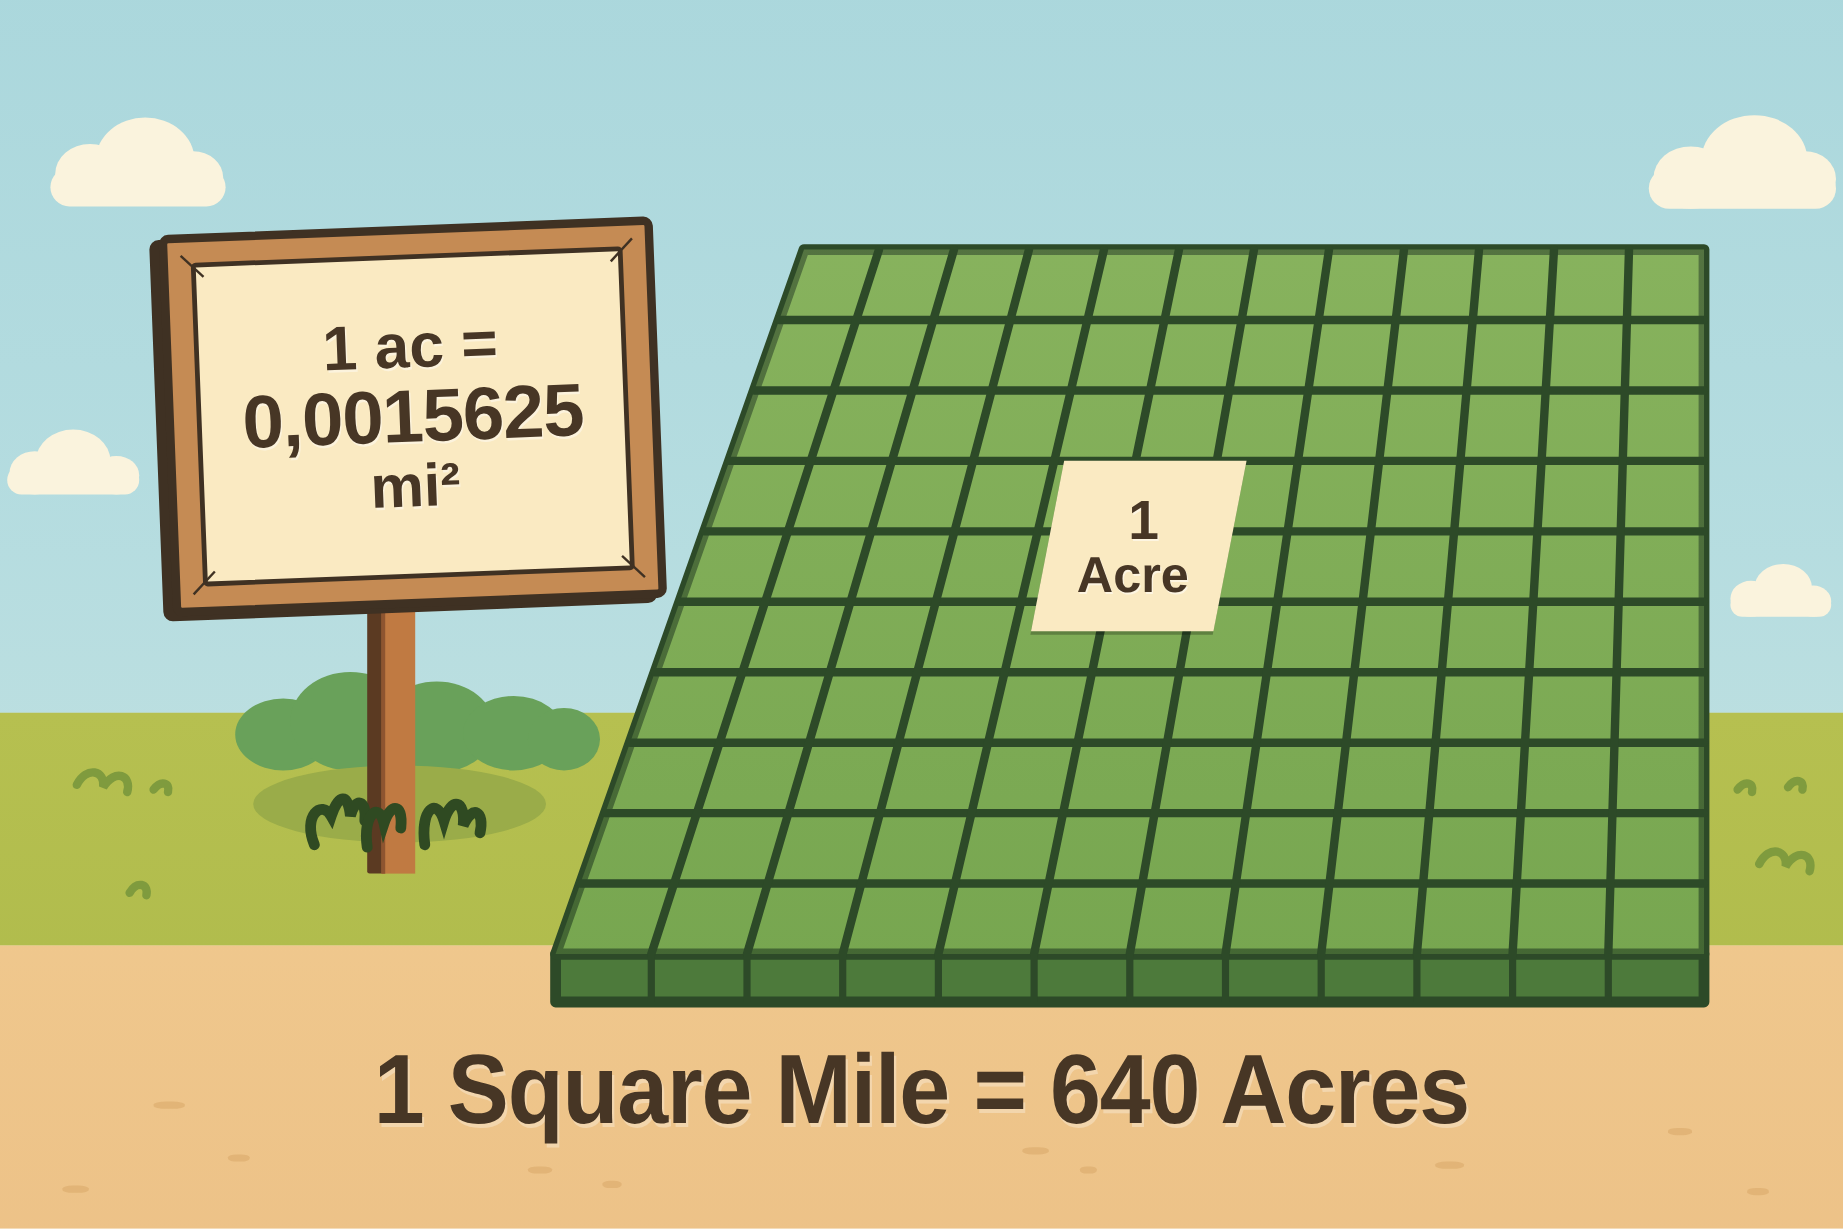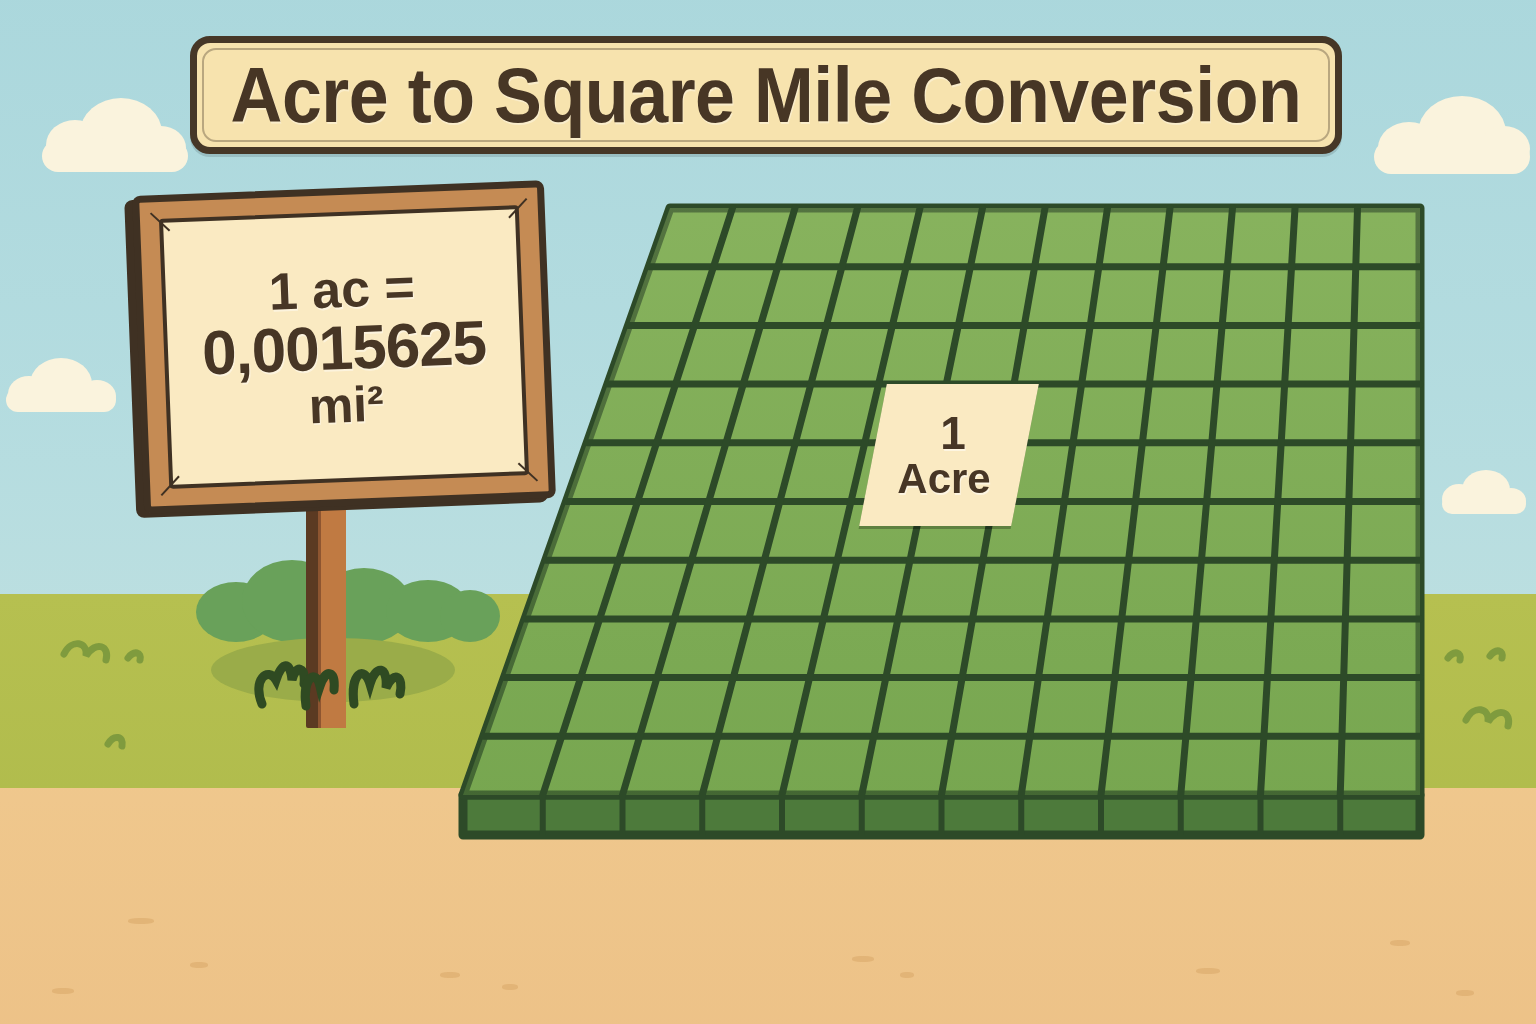--- a/index.html
+++ b/index.html
@@ -330,25 +330,24 @@
         <line x1="820.5" y1="605" x2="820.5" y2="645"></line>
         <line x1="900.25" y1="605" x2="900.25" y2="645"></line>
       </g>
   </svg>
 
   <div id="acre-cell">
     <span id="acre-number">1</span>
     <span id="acre-label">Acre</span>
   </div>
 
-  <div id="title-banner">
-    <div class="inner-line"></div>
-    <div id="title-text">Acre to Square Mile Conversion</div>
-  </div>
-
+
+  <div id="bottom-caption">
+    <span>1 Square Mile = 640 Acres</span>
+  </div>
 
   <svg style="position:absolute; left:0; top:594px; width:1536px; height:200px;">
     <g fill="none" stroke="#7f9b3e" stroke-width="7" stroke-linecap="round">
       <path d="M64 60 C72 44 88 48 86 62 C96 46 110 52 106 66"></path>
       <path d="M128 64 C134 56 142 58 140 66"></path>
       <path d="M108 150 C114 140 124 142 122 152"></path>
       <path d="M1466 126 C1474 110 1490 114 1488 128 C1498 112 1512 118 1508 132"></path>
       <path d="M1448 64 C1454 56 1462 58 1460 66"></path>
       <path d="M1490 62 C1496 54 1504 56 1502 64"></path>
     </g>

